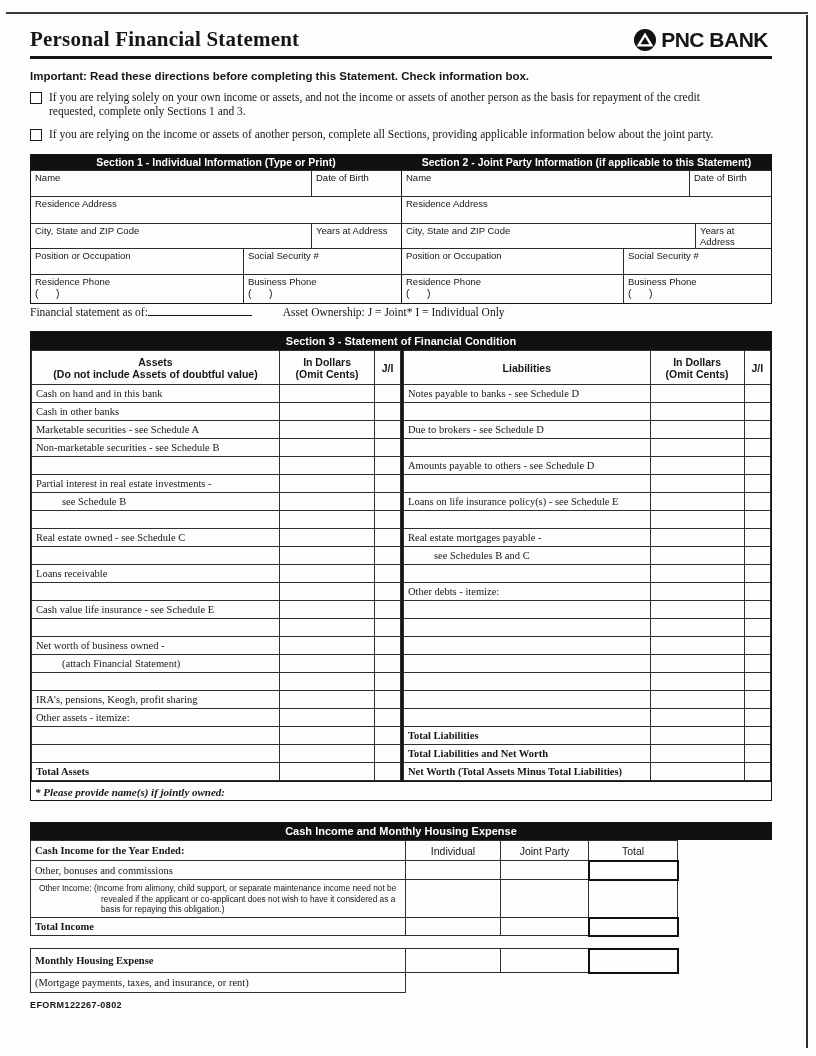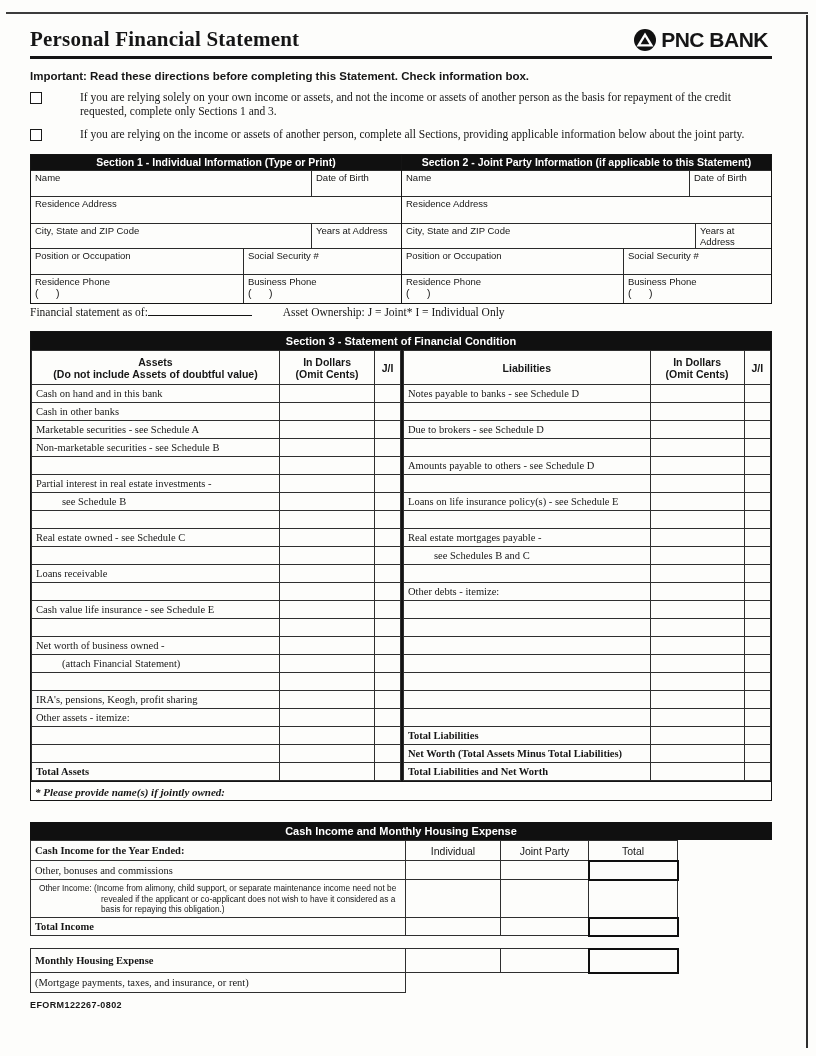--- a/index.html
+++ b/index.html
@@ -22,21 +22,21 @@
   .title { font:700 21px "Liberation Serif", serif; letter-spacing:0.2px; }
   .logo { display:flex; align-items:center; gap:4px; padding-right:4px; }
   .logo svg { display:block; }
   .brand { font:800 21px "Liberation Sans", sans-serif; letter-spacing:-0.5px; }
   .rule { height:3px; background:#141414; margin-top:4px; }
 
   .important { margin-top:11px; font:700 11.5px "Liberation Sans", sans-serif; }
 
   .cb-row { display:flex; margin-top:9px; gap:7px; }
   .cb { width:12px; height:12px; border:1.5px solid #1a1a1a; background:#fff; flex:0 0 auto; margin-top:1px; cursor:pointer; }
-  .cb-text { font:11.5px/1.2 "Liberation Serif", serif; width:700px;margin-left:31px; }
+  .cb-text { font:11.5px/1.2 "Liberation Serif", serif; width:700px; }
 
   
   .s12 { display:flex; border:1.5px solid #141414; margin-top:13px; }
   .s12 .half { width:50%; }
   .s12 .half.rt { border-left:1.5px solid #141414; }
   .secbar { background:#101010; color:#fff; font:700 10.5px/15px "Liberation Sans", sans-serif; text-align:center; height:15px; }
   .s12 .r { display:flex; border-top:1px solid #2a2a2a; }
   .s12 .c { flex:1 1 auto; padding:1px 4px; font:9.5px "Liberation Sans", sans-serif; cursor:text; }
   .s12 .c.fx { flex:0 0 auto; border-left:1px solid #2a2a2a; }
   .s12 .lab { display:block; }
@@ -488,27 +488,27 @@
     <td class="ji"></td>
   </tr>
 
   <tr class="bold">
     <td class="lbl">Total Liabilities</td>
     <td class="amt"></td>
     <td class="ji"></td>
   </tr>
 
   <tr class="bold">
+    <td class="lbl">Total Liabilities and Net Worth</td>
+    <td class="amt"></td>
+    <td class="ji"></td>
+  </tr>
+
+  <tr class="bold">
     <td class="lbl">Net Worth (Total Assets Minus Total Liabilities)</td>
-    <td class="amt"></td>
-    <td class="ji"></td>
-  </tr>
-
-  <tr class="bold">
-    <td class="lbl">Total Liabilities and Net Worth</td>
     <td class="amt"></td>
     <td class="ji"></td>
   </tr>
 </tbody>
         </table>
       </div>
     </div>
     <div class="s3foot">
       <span>* Please provide name(s) if jointly owned:</span>
       <span class="blankline" style="width:300px;border-bottom:none"></span>

